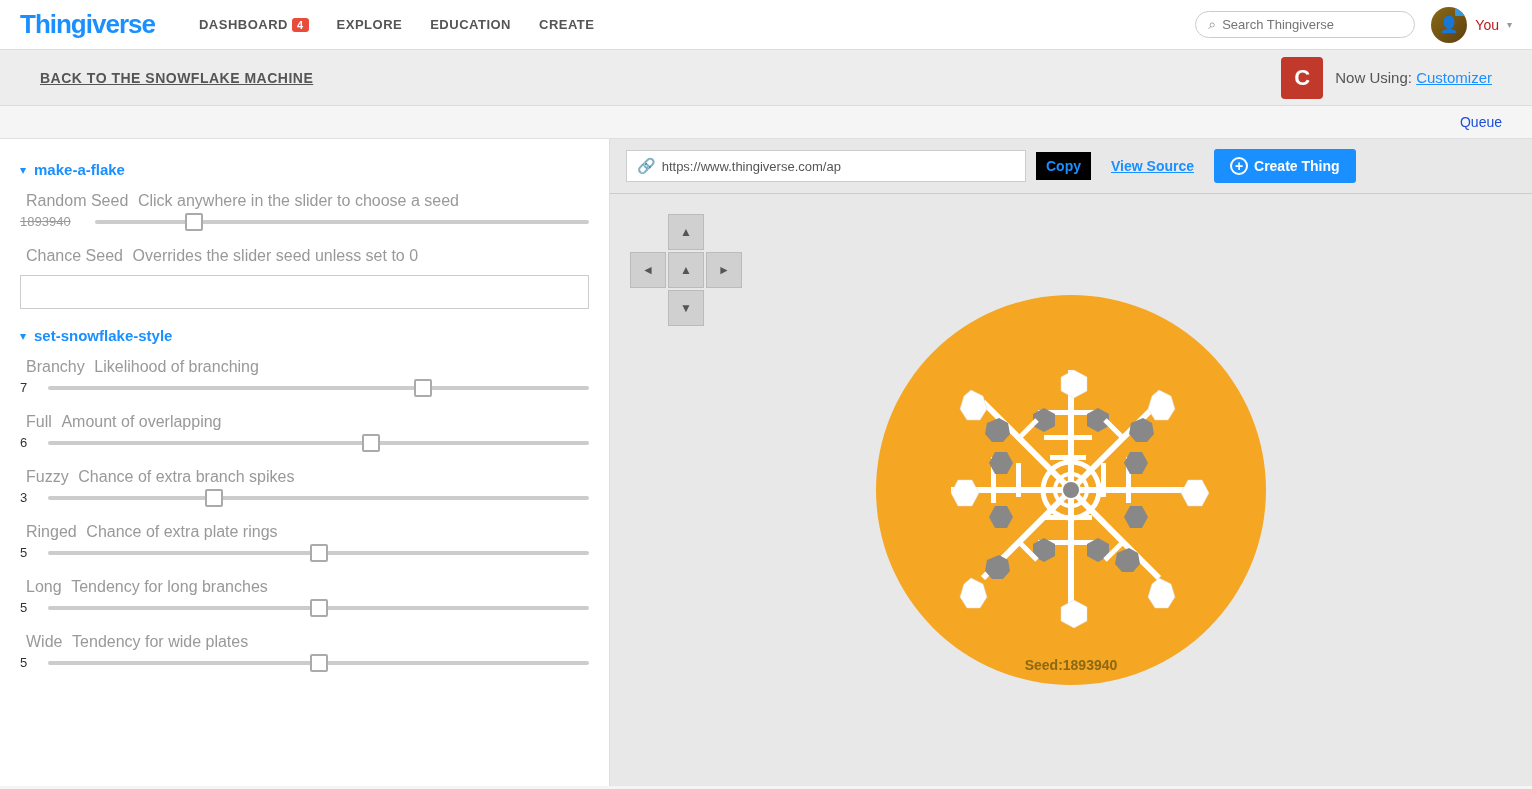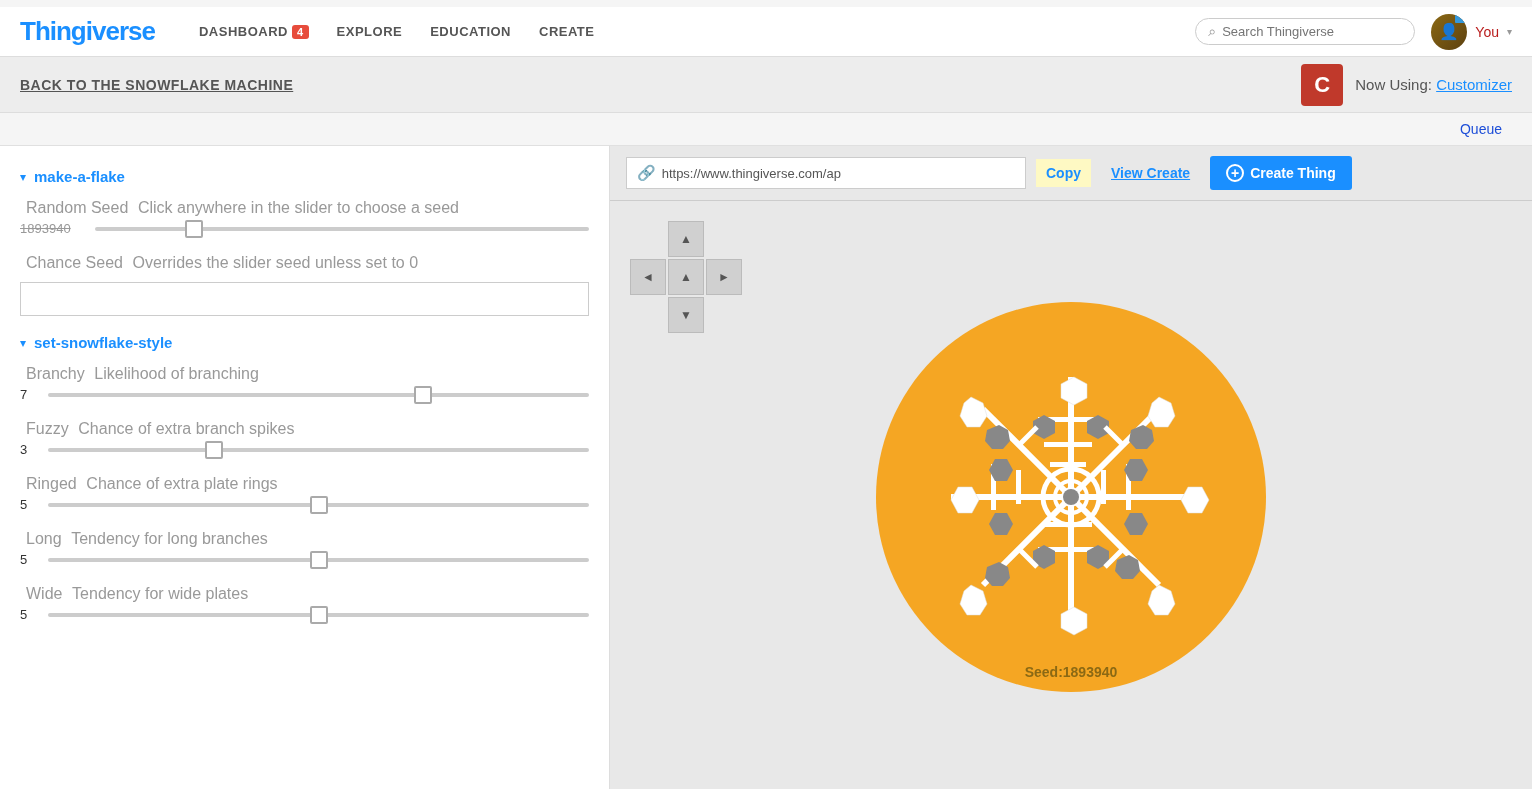--- a/index.html
+++ b/index.html
@@ -6,21 +6,20 @@
     body { font-family: Arial, sans-serif; background: #f5f5f5; font-size: 14px; color: #333; }
 
     
     .navbar {
       background: #fff;
       border-bottom: 1px solid #ddd;
       display: flex;
       align-items: center;
       padding: 0 20px;
       height: 50px;
-      margin-top: 7px;
     }
     .navbar-logo {
       color: #1a8fff;
       font-size: 26px;
       font-weight: bold;
       letter-spacing: -1px;
       margin-right: 30px;
       text-decoration: none;
     }
     .nav-links {
@@ -92,21 +91,21 @@
     }
     .nav-user-label { font-size: 14px; color: #b91c1c; }
     .nav-caret { font-size: 10px; color: #999; }
 
     
     .back-bar {
       background: #ededed;
       display: flex;
       align-items: center;
       justify-content: space-between;
-      padding: 0 20px;
+      padding: 0 40px;
       height: 56px;
       border-bottom: 1px solid #ddd;
     }
     .back-link {
       font-size: 14px;
       font-weight: bold;
       color: #555;
       text-decoration: underline;
       letter-spacing: 0.5px;
       text-transform: uppercase;
@@ -296,21 +295,21 @@
       background: #fff;
       padding: 6px 10px;
       flex: 1;
       max-width: 400px;
       font-size: 13px;
       color: #555;
       gap: 6px;
     }
     .link-icon { color: #777; font-size: 15px; }
     .copy-btn {
-      background: #fef9c3;
+      background: #000000;
       border: none;
       color: #1a8fff;
       font-size: 14px;
       font-weight: bold;
       cursor: pointer;
       padding: 6px 10px;
     }
     .view-source-btn {
       background: none;
       border: none;
@@ -471,20 +470,32 @@
         <span>Likelihood of branching</span>
       </div>
       <div class="param-slider-row">
         <span class="param-value">7</span>
         <div class="slider-container">
           <input type="range" min="0" max="10" value="7" style="">
         </div>
       </div>
     </div>
 
+    <div class="param-row">
+      <div class="param-label">
+        <span>Full</span>
+        <span>Amount of overlapping</span>
+      </div>
+      <div class="param-slider-row">
+        <span class="param-value">6</span>
+        <div class="slider-container">
+          <input type="range" min="0" max="10" value="6" style="">
+        </div>
+      </div>
+    </div>
 
     <div class="param-row">
       <div class="param-label">
         <span>Fuzzy</span>
         <span>Chance of extra branch spikes</span>
       </div>
       <div class="param-slider-row">
         <span class="param-value">3</span>
         <div class="slider-container">
           <input type="range" min="0" max="10" value="3" style="">
@@ -533,21 +544,21 @@
 
   </div>
 
   <div class="right-panel">
     <div class="right-toolbar">
       <div class="url-box">
         <span class="link-icon">🔗</span>
         <span>https://www.thingiverse.com/ap</span>
       </div>
       <button class="copy-btn">Copy</button>
-      <button class="view-source-btn">View Create</button>
+      <button class="view-source-btn">View Source</button>
       <button class="create-thing-btn">
         <span class="plus-circle">+</span>
         <span>Create Thing</span>
       </button>
     </div>
 
     <div class="view-area">
 
       <div class="nav-controls">
         <div class="nav-empty"></div>

